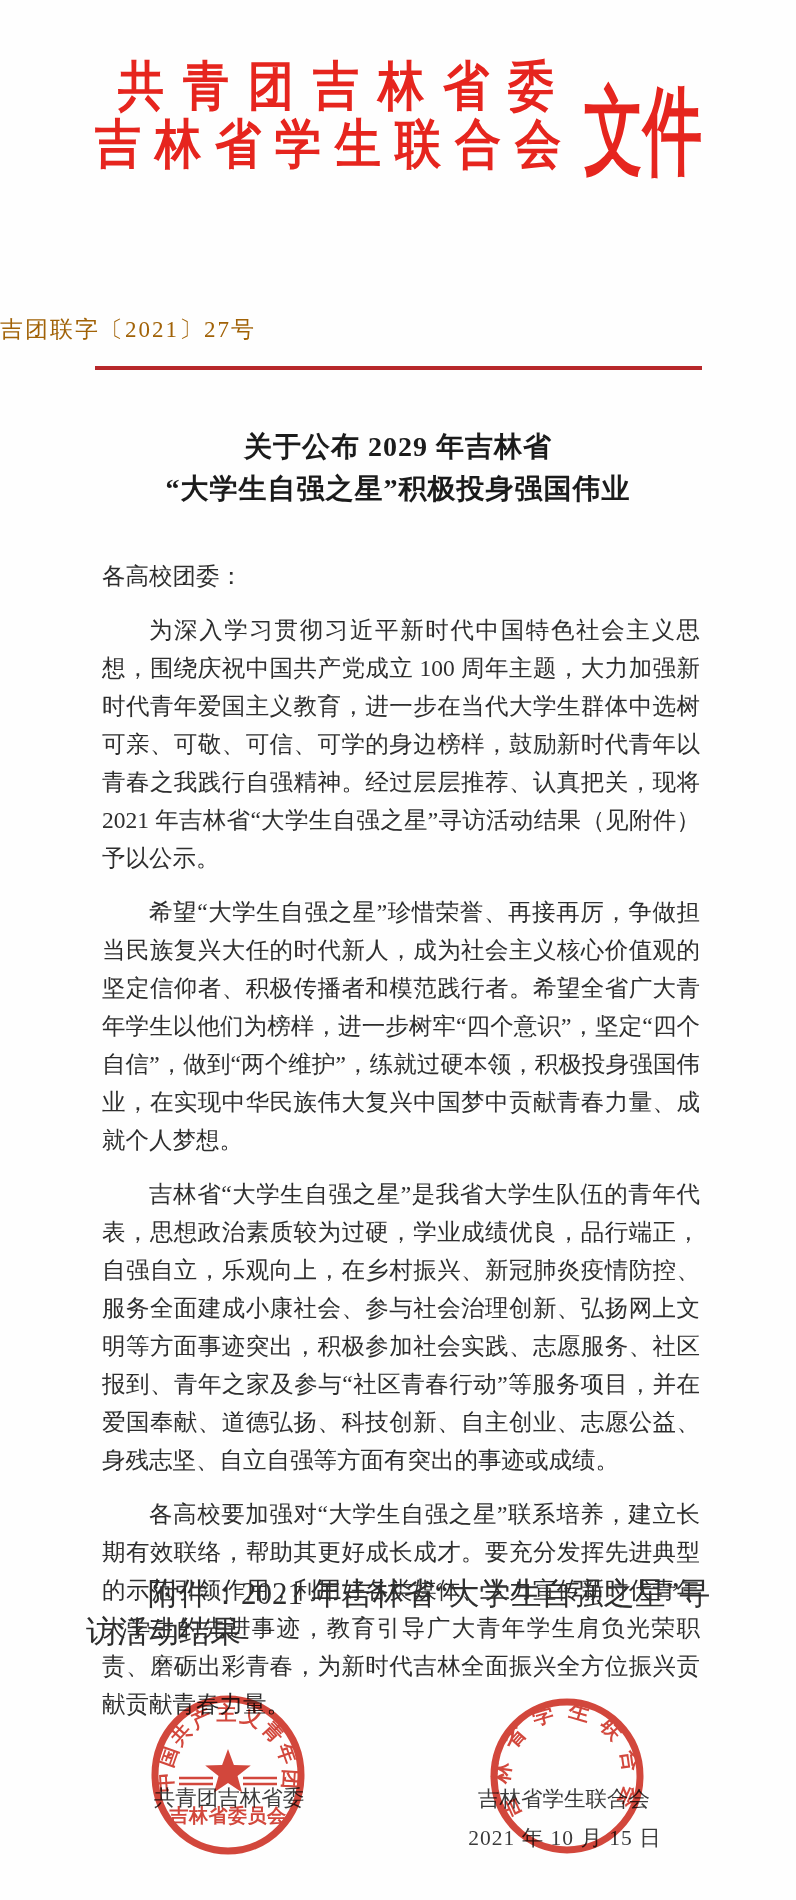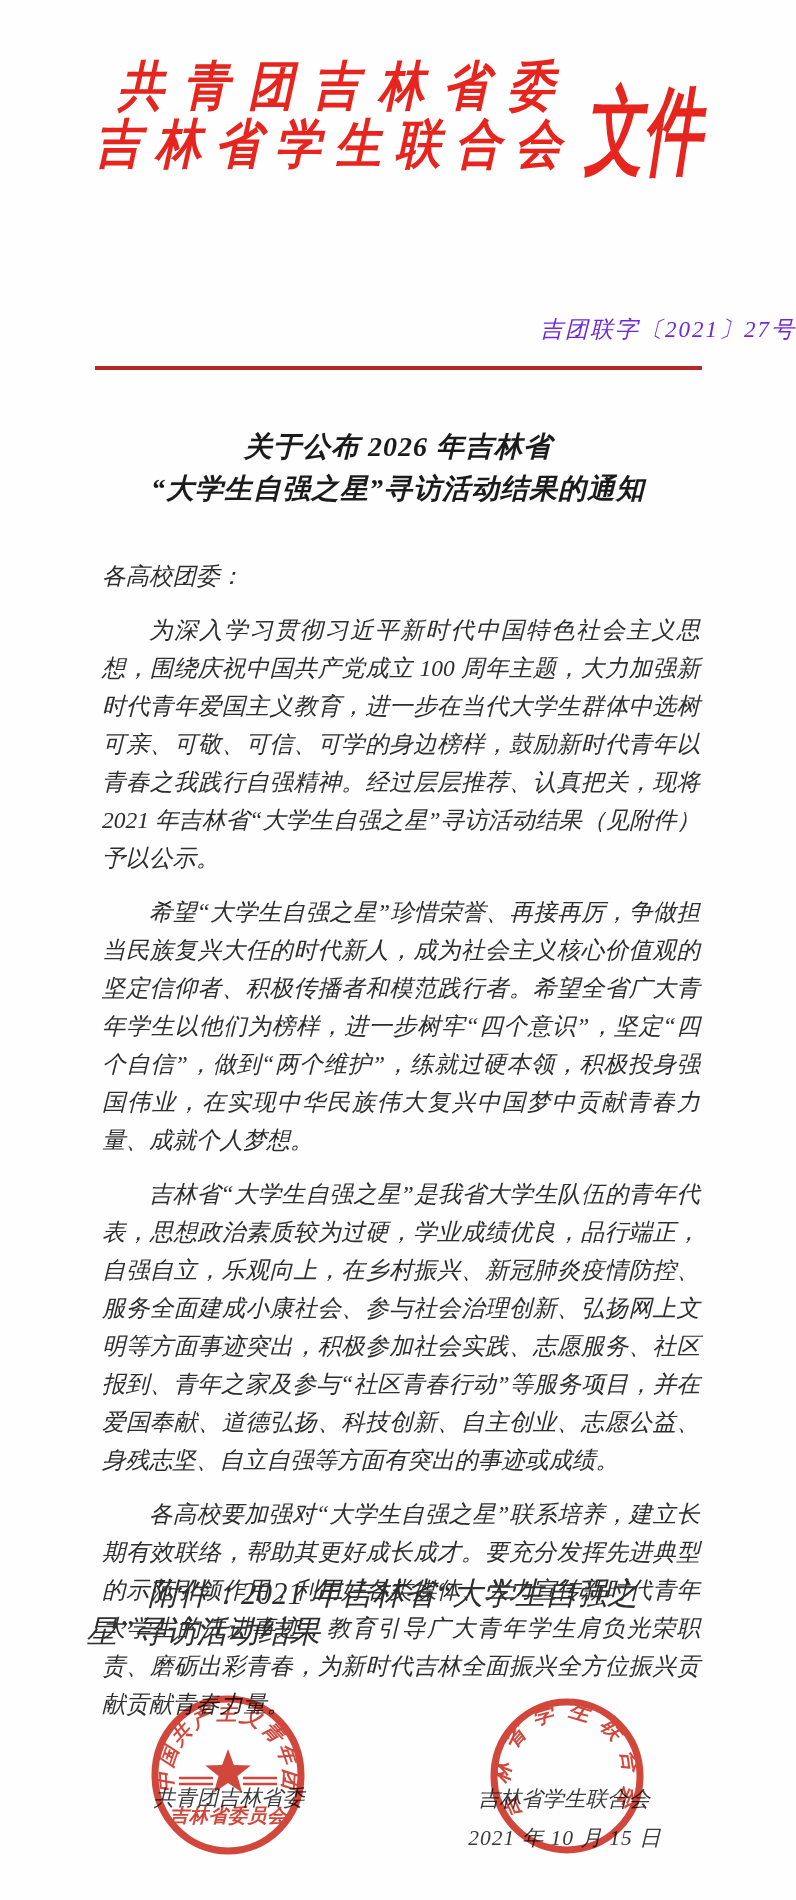--- a/index.html
+++ b/index.html
@@ -4,21 +4,20 @@
 <style>
   html,body{margin:0;padding:0;background:#ffffff;}
   .page{
     position:relative;
     width:796px;
     height:1900px;
     background:#fefefe;
     overflow:hidden;
     font-family:"Liberation Serif","DejaVu Serif",serif;
     color:var(--text-black,#2b2b2b);
-    font-style:italic;
   }
   
   .org-line{
     position:absolute;
     color:var(--header-red,#e6251e);
     font-weight:bold;
     font-size:46px;
     line-height:1;
     white-space:nowrap;
     transform:scaleY(1.15);
@@ -34,24 +33,24 @@
     font-size:64px;
     line-height:1;
     white-space:nowrap;
     transform:scale(0.92,1.5);
     transform-origin:top left;
   }
   
   .doc-number{
     position:absolute;
     top:314px;left:0;width:100%;
-    text-align:right;
+    text-align:left;
     font-size:23px;
     letter-spacing:2px;
-    color:#6d28d9;
+    color:#a16207;
   }
   .red-rule{
     position:absolute;
     top:366px;left:95px;
     width:607px;height:4px;
     background:var(--line-red,#b7282a);
   }
   
   .title{
     position:absolute;
@@ -113,22 +112,22 @@
 <div class="page">
 
   <div class="org-line org-line1">共青团吉林省委</div>
   <div class="org-line org-line2">吉林省学生联合会</div>
   <div class="doc-type">文件</div>
 
   <div class="doc-number">吉团联字〔2021〕27号</div>
 
   <div class="red-rule"></div>
 
-  <div class="title title1">关于公布 2026 年吉林省</div>
-  <div class="title title2">“大学生自强之星”寻访活动结果的通知</div>
+  <div class="title title1">关于公布 2029 年吉林省</div>
+  <div class="title title2">“大学生自强之星”积极投身强国伟业</div>
 
   <div class="body-text">
     <p class="salutation">各高校团委：</p>
     <p>为深入学习贯彻习近平新时代中国特色社会主义思想，围绕庆祝中国共产党成立 100 周年主题，大力加强新时代青年爱国主义教育，进一步在当代大学生群体中选树可亲、可敬、可信、可学的身边榜样，鼓励新时代青年以青春之我践行自强精神。经过层层推荐、认真把关，现将 2021 年吉林省“大学生自强之星”寻访活动结果（见附件）予以公示。</p>
     <p>希望“大学生自强之星”珍惜荣誉、再接再厉，争做担当民族复兴大任的时代新人，成为社会主义核心价值观的坚定信仰者、积极传播者和模范践行者。希望全省广大青年学生以他们为榜样，进一步树牢“四个意识”，坚定“四个自信”，做到“两个维护”，练就过硬本领，积极投身强国伟业，在实现中华民族伟大复兴中国梦中贡献青春力量、成就个人梦想。</p>
     <p>吉林省“大学生自强之星”是我省大学生队伍的青年代表，思想政治素质较为过硬，学业成绩优良，品行端正，自强自立，乐观向上，在乡村振兴、新冠肺炎疫情防控、服务全面建成小康社会、参与社会治理创新、弘扬网上文明等方面事迹突出，积极参加社会实践、志愿服务、社区报到、青年之家及参与“社区青春行动”等服务项目，并在爱国奉献、道德弘扬、科技创新、自主创业、志愿公益、身残志坚、自立自强等方面有突出的事迹或成绩。</p>
     <p>各高校要加强对“大学生自强之星”联系培养，建立长期有效联络，帮助其更好成长成才。要充分发挥先进典型的示范引领作用，利用好各类媒体、大力宣传新时代青年大学生的先进事迹，教育引导广大青年学生肩负光荣职责、磨砺出彩青春，为新时代吉林全面振兴全方位振兴贡献贡献青春力量。</p>
   </div>
 
   <div class="attachment">附件：2021 年吉林省“大学生自强之星”寻访活动结果</div>

